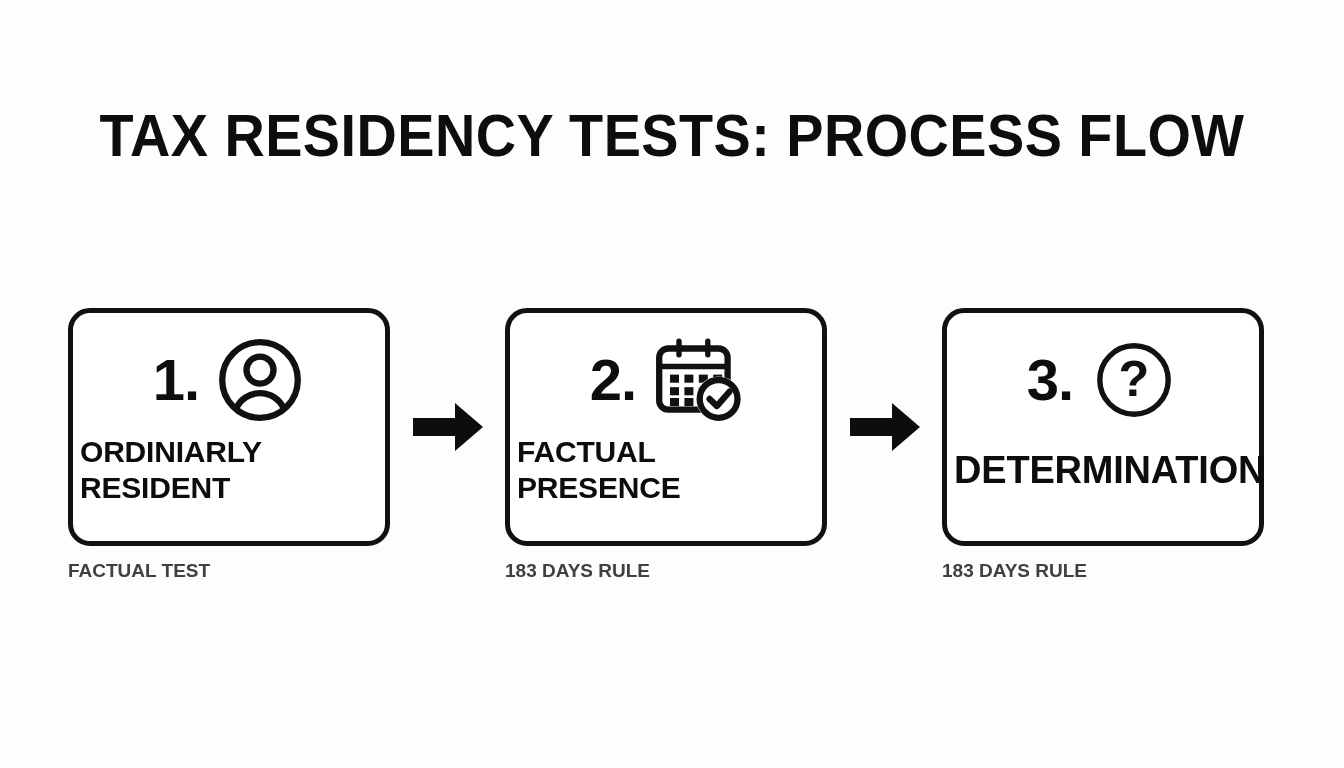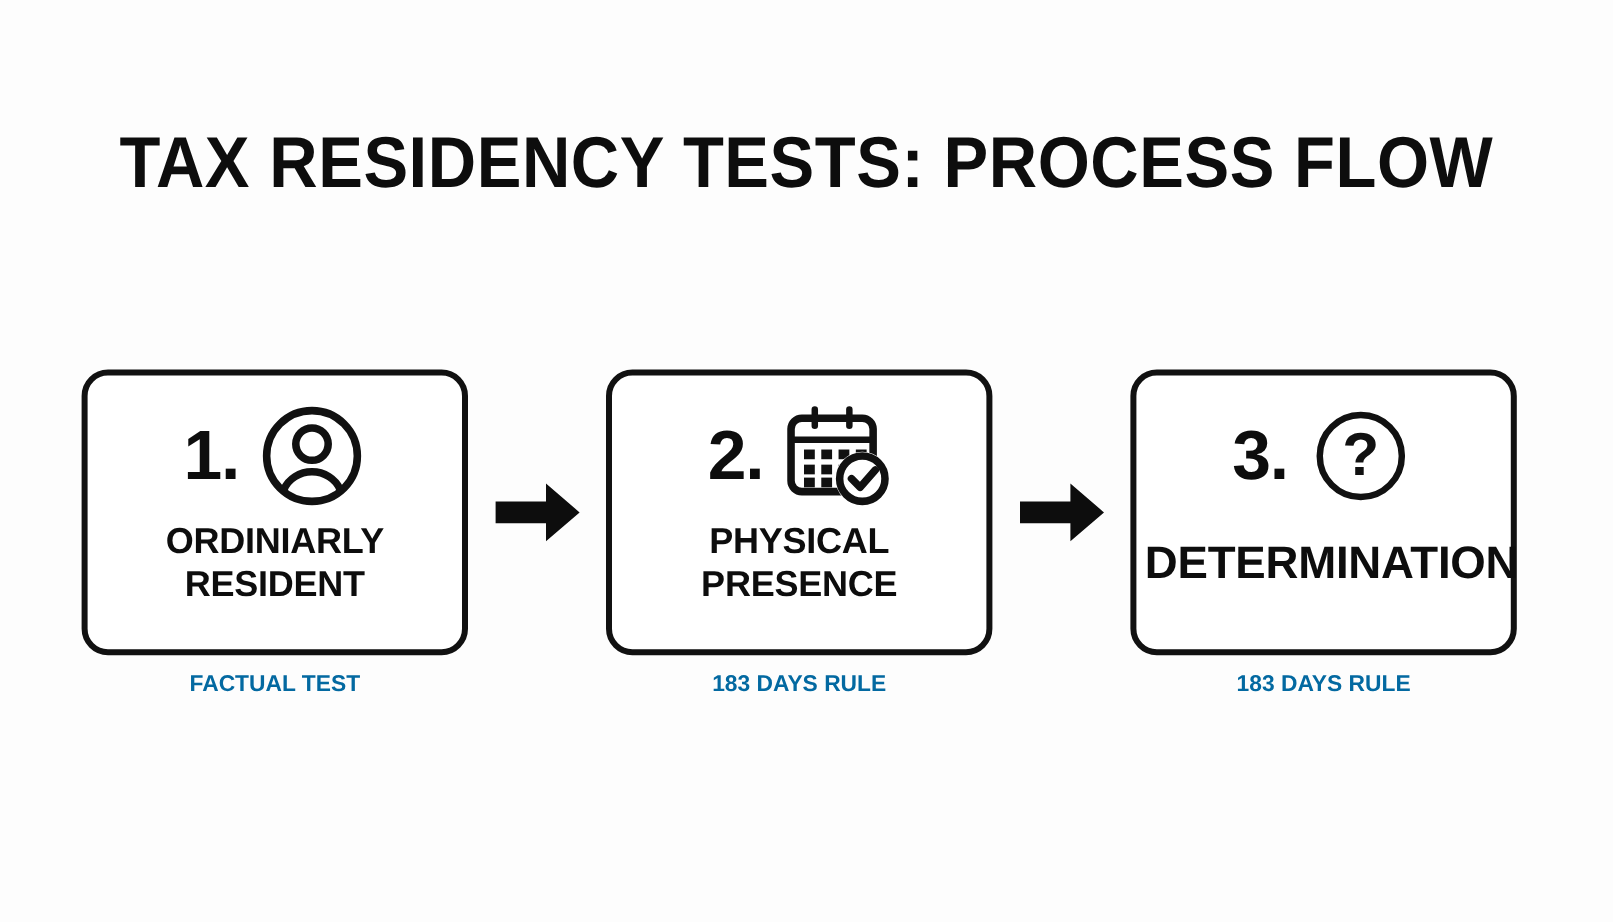--- a/index.html
+++ b/index.html
@@ -99,40 +99,39 @@
     height: 90px;
     display: block;
   }
   .step-icon svg { display: block; width: 100%; height: 100%; }
 
   .step-label {
     position: absolute;
     left: 12px;
     right: 12px;
     top: 126px;
-    text-align: center;
     font-size: 30px;
     font-weight: bold;
     line-height: 1.2;
     letter-spacing: -0.2px;
     color: #0d0d0d;
     font-family: "Liberation Sans", sans-serif;
   }
   .step-label.single { top: 140px; font-size: 38px; }
 
   .step-caption {
     position: absolute;
     left: 0;
     top: 252px;
     width: 322px;
-    text-align: center;
+    text-align: left;
     font-size: 19px;
     font-weight: bold;
     letter-spacing: 0px;
-    color: #0369a1;
+    color: #404040;
     font-family: "Liberation Sans", sans-serif;
   }
 
   
   .flow-arrow {
     width: 74px;
     height: 56px;
     flex: 0 0 auto;
     display: block;
   }
@@ -192,21 +191,21 @@
             <rect x="20" y="70" width="10" height="9" fill="#111111"></rect>
             <rect x="36" y="70" width="10" height="9" fill="#111111"></rect>
             <rect x="52" y="70" width="10" height="9" fill="#111111"></rect>
 
             <circle cx="74" cy="71" r="25" fill="#ffffff"></circle>
             <circle cx="74" cy="71" r="21" fill="none" stroke="#111111" stroke-width="7"></circle>
             <path d="M64 71 L72 79 L86 63" fill="none" stroke="#111111" stroke-width="7" stroke-linecap="round" stroke-linejoin="round"></path>
           </svg>
         </span>
       </div>
-      <div class="step-label">PHYSICAL PRESENCE</div>
+      <div class="step-label">FACTUAL PRESENCE</div>
       <div class="step-caption">183 DAYS RULE</div>
     </div>
 
     <span class="flow-arrow">
       <svg viewBox="0 0 74 56" xmlns="http://www.w3.org/2000/svg">
         <path d="M2 19 L44 19 L44 4 L72 28 L44 52 L44 37 L2 37 Z" fill="#0d0d0d"></path>
       </svg>
     </span>
 
     <div class="step-wrap">

